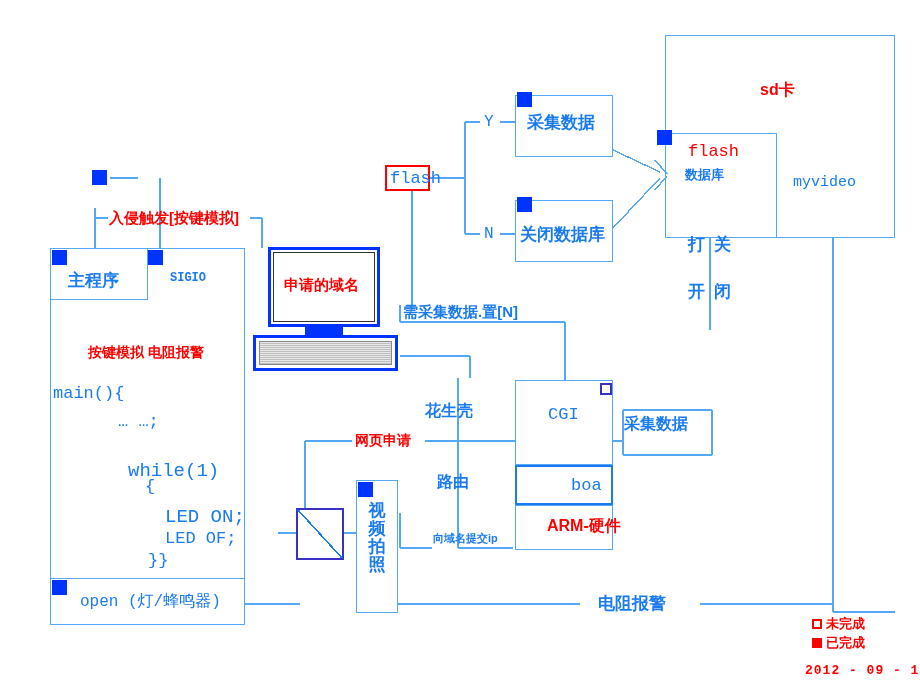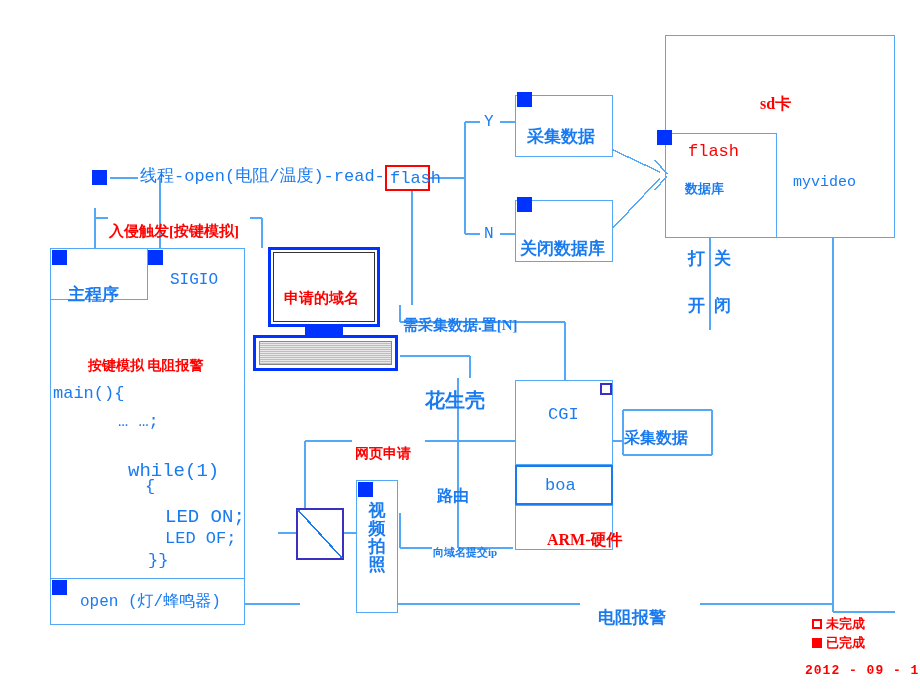--- a/index.html
+++ b/index.html
@@ -27,23 +27,22 @@
     pointer-events: none;
   }
   .lbl {
     position: absolute;
     white-space: nowrap;
     line-height: 1;
     color: #1a7bf0;
     font-family: "Liberation Mono", "DejaVu Sans Mono", monospace;
   }
   .cn {
-    font-family: Liberation Serif, serif;
+    font-family: Liberation Sans, sans-serif;
     font-weight: bold;
-    margin-top: 14px;
   }
   .mono {
     font-family: "Liberation Mono", "DejaVu Sans Mono", monospace;
   }
   .red { color: #ff0000; }
   .blue { color: #1a7bf0; }
   .marker {
     position: absolute;
     width: 15px;
     height: 15px;
@@ -233,21 +232,20 @@
       <line x1="700" y1="604" x2="833" y2="604"></line>
       <line x1="833" y1="592" x2="833" y2="612"></line>
       <line x1="833" y1="612" x2="895" y2="612"></line>
 
       <line x1="245" y1="604" x2="300" y2="604"></line>
     </g>
   </svg>
 
   <div class="marker" style="left:92px; top:170px;"></div>
 
-  <div class="lbl blue mono" style="left:140px; top:168px; font-size:17px;">线程-open(电阻/温度)-read-</div>
 
   <div class="flagbox" style="left:385px; top:165px; width:45px; height:26px;"></div>
   <div class="lbl blue mono" style="left:390px; top:170px; font-size:17px;">flash</div>
 
   <div class="lbl red cn" style="left:109px; top:210px; font-size:15px;">入侵触发[按键模拟]</div>
 
   <div class="lbl blue mono" style="left:484px; top:114px; font-size:16px;">Y</div>
   <div class="lbl blue mono" style="left:484px; top:226px; font-size:16px;">N</div>
 
   <div class="boxline" style="left:515px; top:95px; width:98px; height:62px;"></div>
@@ -273,21 +271,21 @@
   <div class="lbl blue cn" style="left:714px; top:236px; font-size:17px;">关</div>
   <div class="lbl blue cn" style="left:714px; top:283px; font-size:17px;">闭</div>
 
   <div class="boxline" style="left:50px; top:248px; width:195px; height:377px;"></div>
 
   <div class="boxline" style="left:50px; top:248px; width:98px; height:52px;"></div>
   <div class="marker" style="left:52px; top:250px;"></div>
   <div class="lbl blue cn" style="left:68px; top:272px; font-size:17px;">主程序</div>
 
   <div class="marker" style="left:148px; top:250px;"></div>
-  <div class="lbl blue mono" style="left:170px; top:272px; font-size:16px;">SIGIO</div>
+  <div class="lbl blue mono" style="left:170px; top:272px; font-size:12px;font-weight:bold;">SIGIO</div>
 
   <div class="lbl red cn" style="left:88px; top:345px; font-size:14px;">按键模拟 电阻报警</div>
 
   <div class="lbl blue mono" style="left:53px; top:385px; font-size:17px;">main(){</div>
   <div class="lbl blue mono" style="left:118px; top:413px; font-size:17px;">… …;</div>
   <div class="lbl blue mono" style="left:128px; top:462px; font-size:19px;">while(1)</div>
   <div class="lbl blue mono" style="left:145px; top:478px; font-size:17px;">{</div>
   <div class="lbl blue mono" style="left:165px; top:508px; font-size:19px;">LED ON;</div>
   <div class="lbl blue mono" style="left:165px; top:530px; font-size:17px;">LED OF;</div>
   <div class="lbl blue mono" style="left:148px; top:552px; font-size:17px;">}}</div>
@@ -299,31 +297,31 @@
   <div class="monitor" style="left:268px; top:247px; width:112px; height:80px;"></div>
   <div class="monitor-inner" style="left:273px; top:252px; width:102px; height:70px;"></div>
   <div class="lbl red cn" style="left:284px; top:277px; font-size:15px;">申请的域名</div>
   <div class="monitor-neck" style="left:305px; top:327px; width:38px; height:8px;"></div>
   <div class="keyboard" style="left:253px; top:335px; width:145px; height:36px;">
     <div class="keyboard-face"></div>
   </div>
 
   <div class="lbl blue cn" style="left:403px; top:304px; font-size:15px;">需采集数据.置[N]</div>
 
-  <div class="lbl blue cn" style="left:425px; top:376px; font-size:20px;">花生壳</div>
+  <div class="lbl blue cn" style="left:425px; top:403px; font-size:16px;">花生壳</div>
   <div class="lbl blue cn" style="left:437px; top:474px; font-size:16px;">路由</div>
   <div class="lbl red cn" style="left:355px; top:433px; font-size:14px;">网页申请</div>
   <div class="lbl blue cn" style="left:433px; top:533px; font-size:11px;">向域名提交ip</div>
 
   <div class="boxline" style="left:515px; top:380px; width:98px; height:85px;"></div>
   <div class="marker-open" style="left:600px; top:383px;"></div>
   <div class="lbl blue mono" style="left:548px; top:406px; font-size:17px;">CGI</div>
 
   <div class="boa-box" style="left:515px; top:465px; width:98px; height:40px;"></div>
-  <div class="lbl blue mono" style="left:545px; top:477px; font-size:17px;">boa</div>
+  <div class="lbl blue mono" style="left:571px; top:477px; font-size:17px;">boa</div>
 
   <div class="boxline" style="left:515px; top:505px; width:98px; height:45px;"></div>
   <div class="lbl red cn" style="left:547px; top:518px; font-size:16px;">ARM-硬件</div>
 
   <div class="lbl blue cn" style="left:624px; top:416px; font-size:16px;">采集数据</div>
 
   <div class="camera" style="left:296px; top:508px; width:48px; height:52px;"></div>
   <svg class="layer" viewBox="0 0 920 690" xmlns="http://www.w3.org/2000/svg">
     <line x1="298" y1="510" x2="342" y2="558" stroke="#1a7bf0" stroke-width="1.6" shape-rendering="crispEdges"></line>
   </svg>

